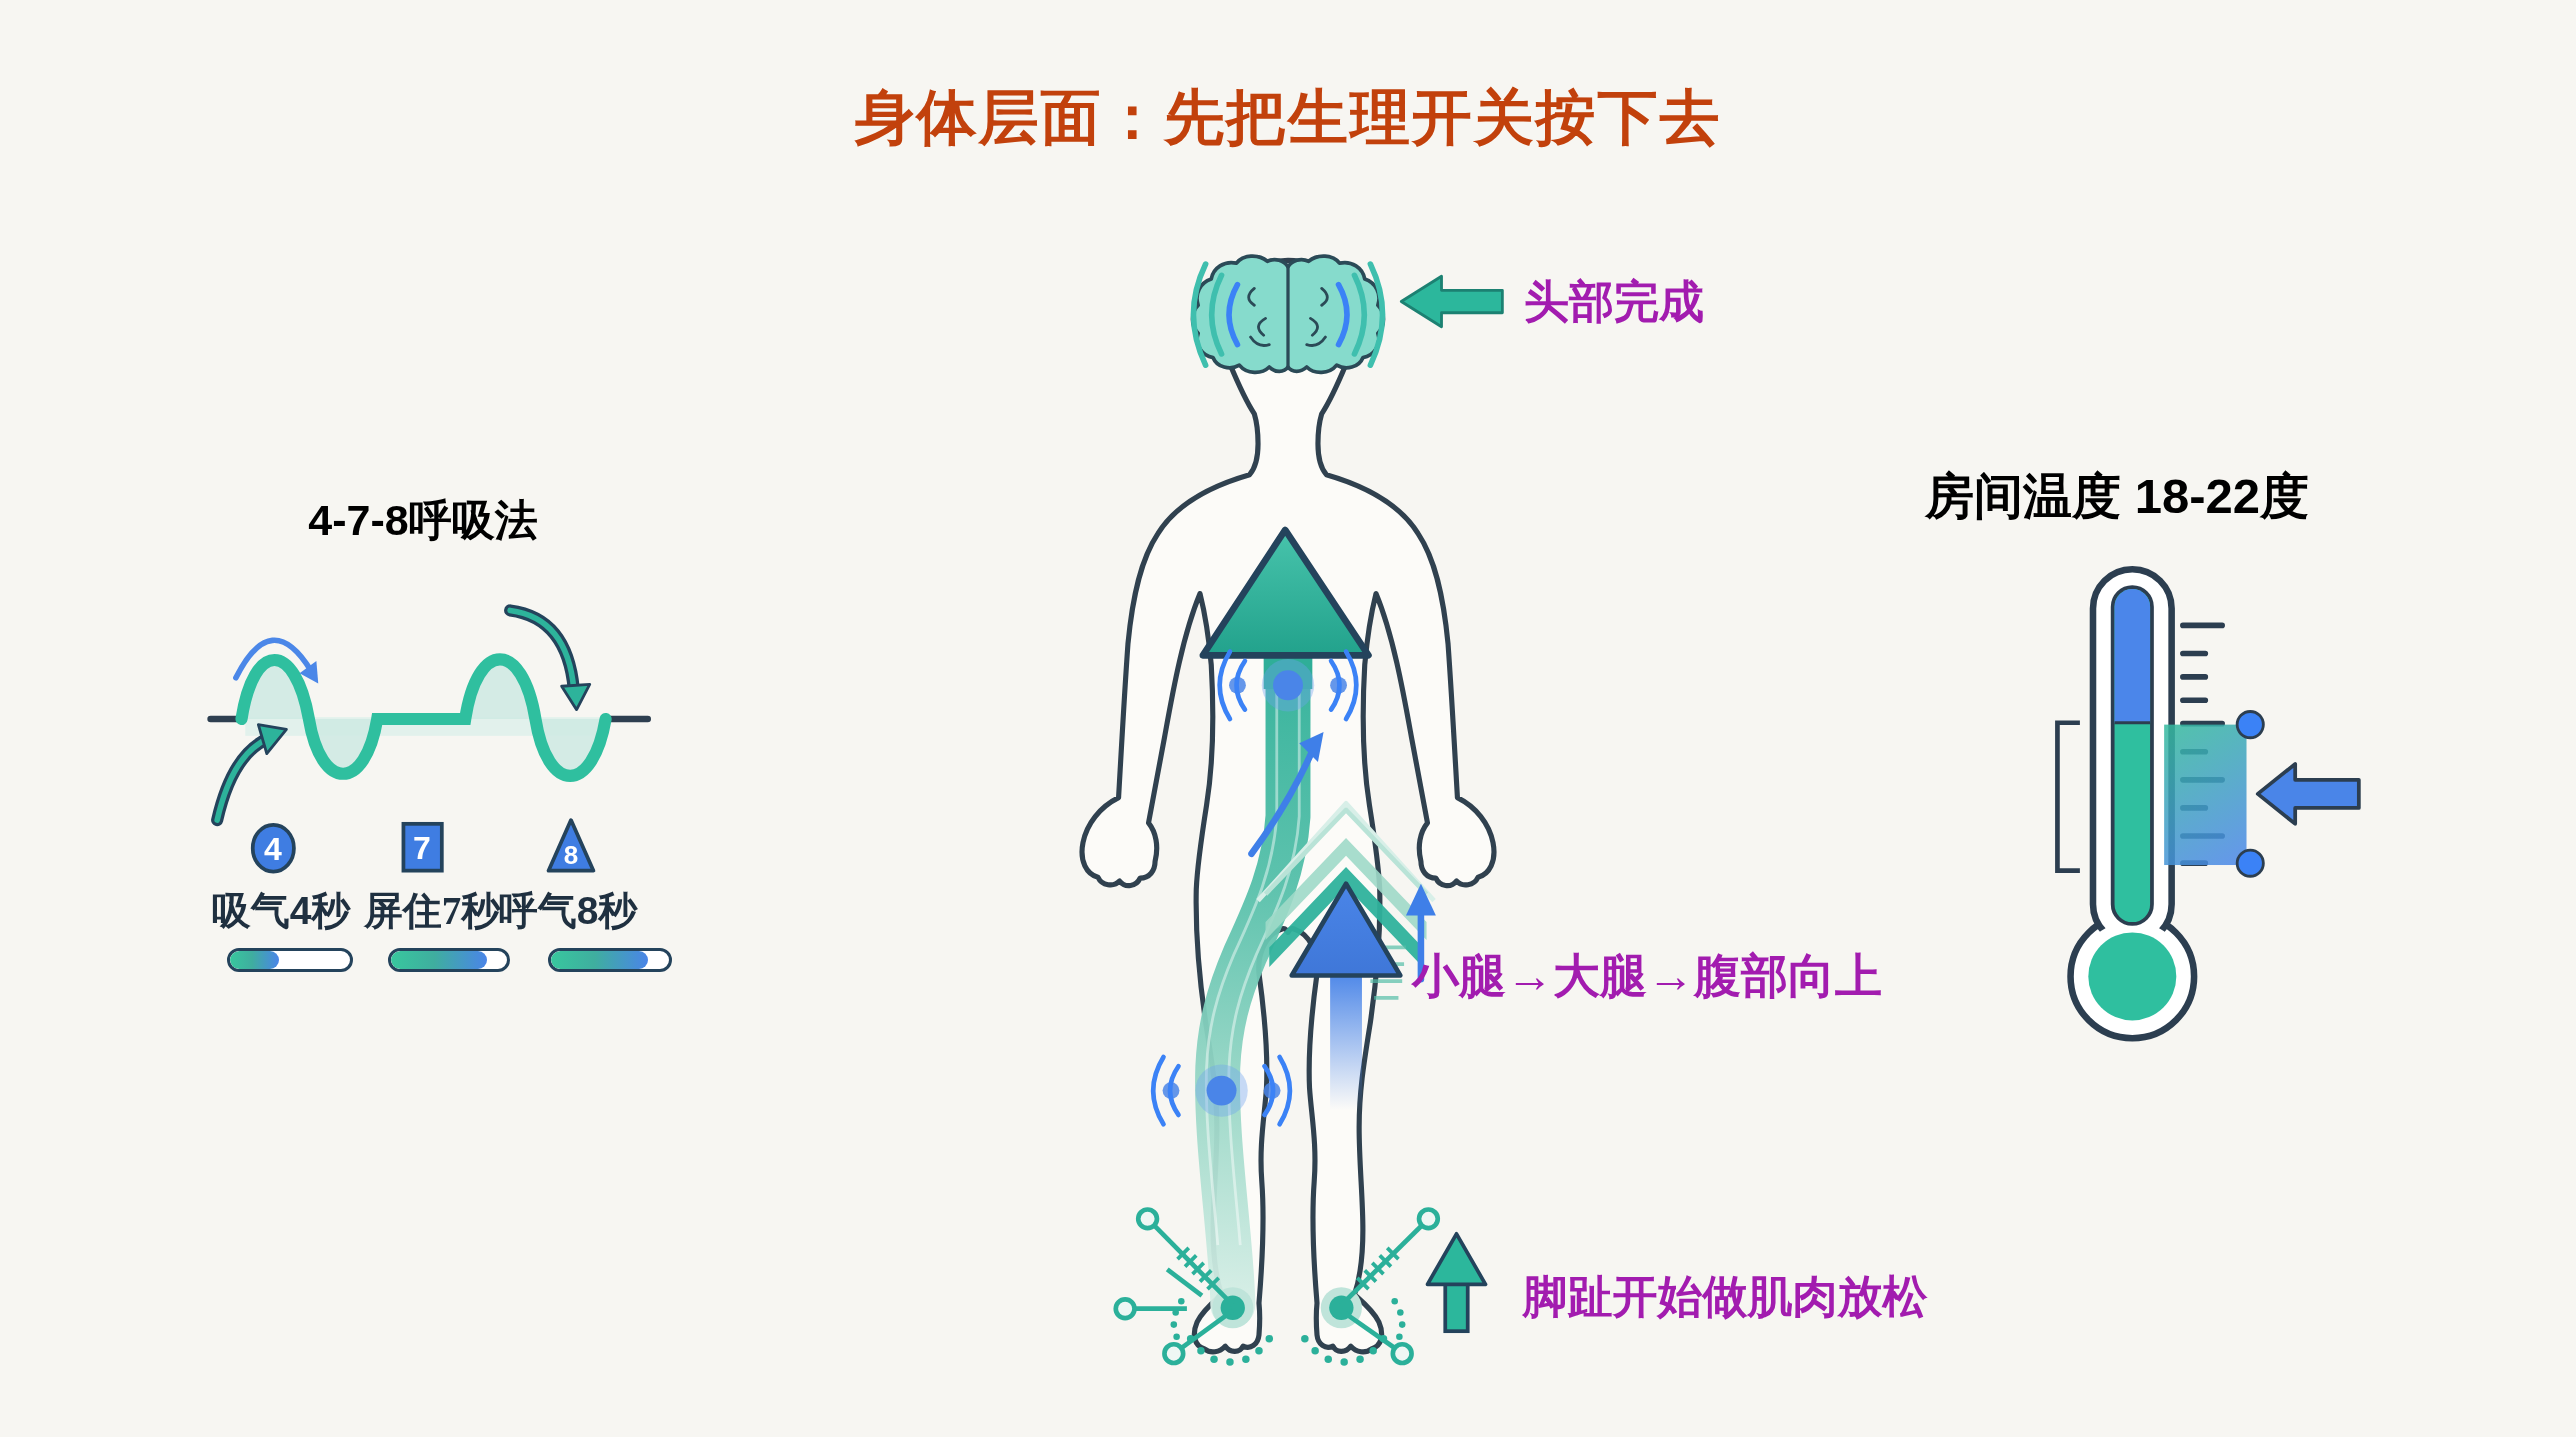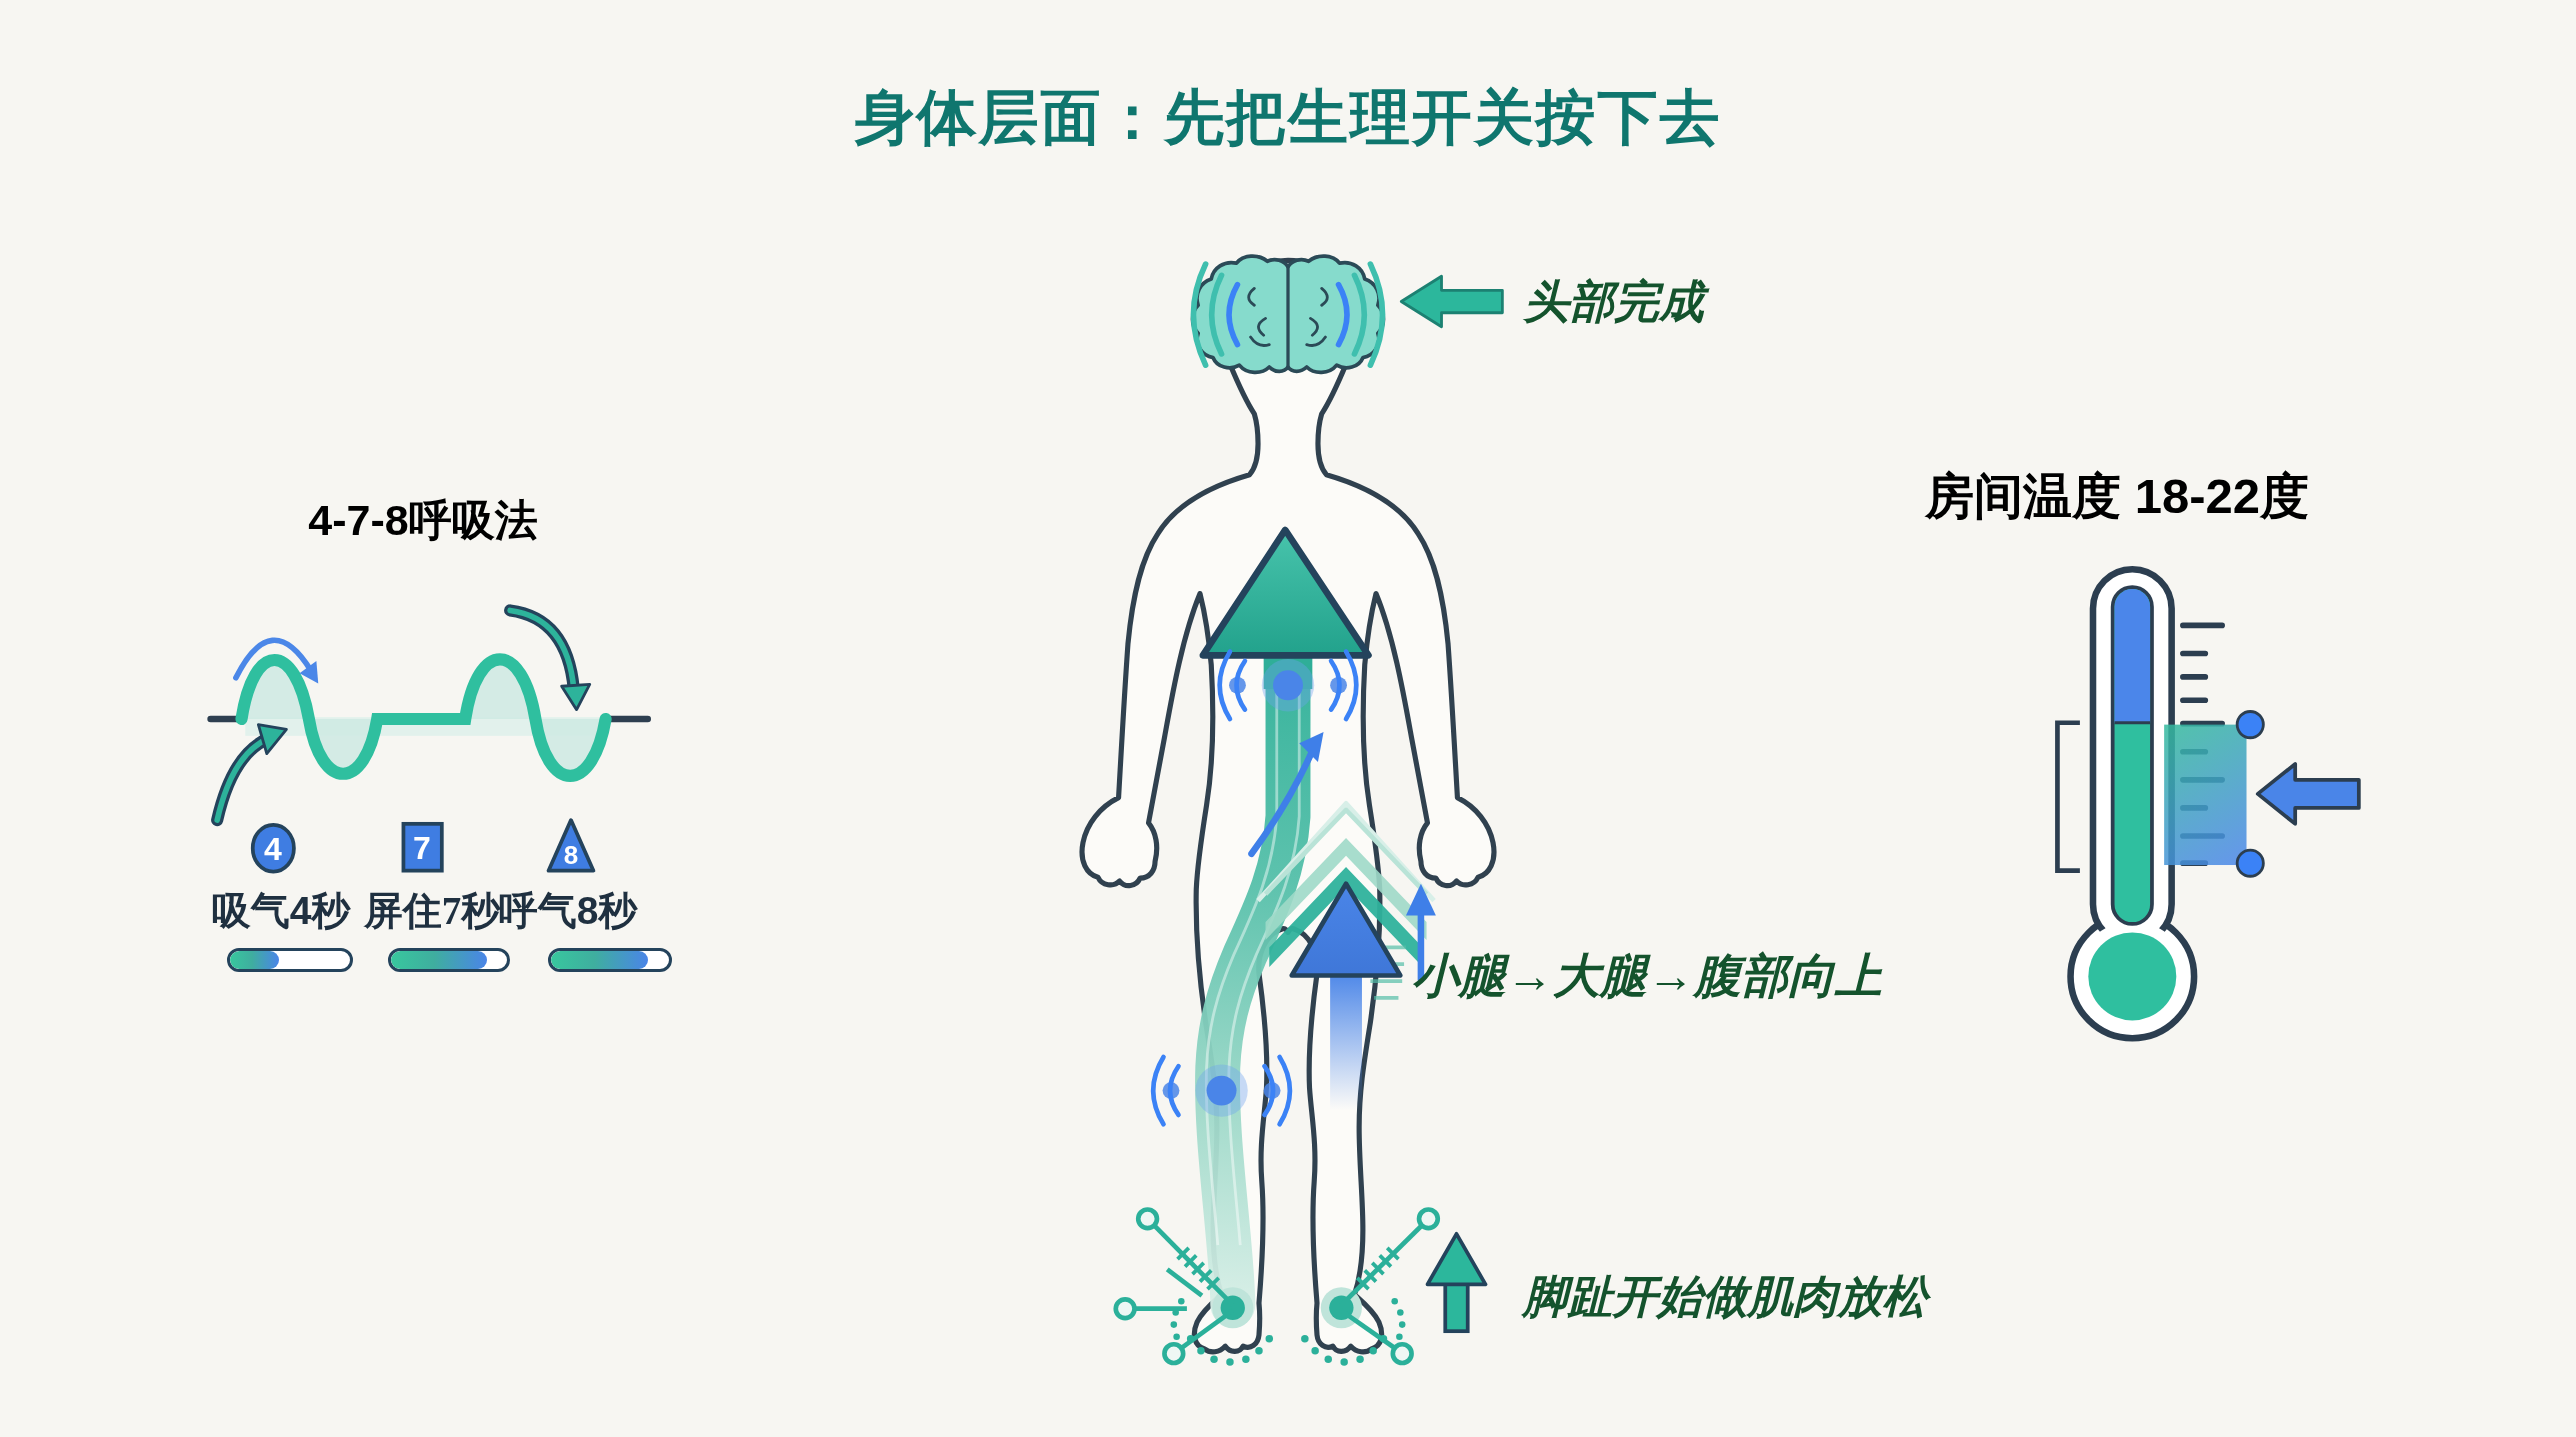--- a/index.html
+++ b/index.html
@@ -7,25 +7,25 @@
     width:2576px;height:1438px;overflow:hidden;
     background:#f7f6f2;
     font-family:"Liberation Sans","DejaVu Sans",sans-serif;
   }
   .canvas{position:relative;width:2576px;height:1438px;background:#f7f6f2;}
   .svg-layer{position:absolute;left:0;top:0;width:2576px;height:1438px;}
   .txt{
     position:absolute;transform:translate(-50%,-50%);
     color:#000000;font-weight:700;white-space:nowrap;line-height:1;
   }
-  .t-main{font-size:60px;letter-spacing:1.9px;color:#0f766e;}
+  .t-main{font-size:60px;letter-spacing:1.9px;color:#c2410c;}
   .t-sec{font-size:43px;}
   .t-step{font-size:39px;color:#1f3040;}
   .t-badge{color:#ffffff;font-size:32px;transform:translate(-50%,-50%);}
-  .t-callout{font-size:45px;color:#14532d;font-style:italic;}
+  .t-callout{font-size:45px;color:#a21caf;}
   .pbar{
     position:absolute;height:24px;border:3.7px solid #24435c;border-radius:15px;
     background:#ffffff;overflow:hidden;box-sizing:border-box;
   }
   .pfill{
     height:100%;border-radius:9.4px;
     background:linear-gradient(90deg,#38c79e 0%,#3fae9f 45%,#4a85e8 100%);
   }
 </style>
 </head>

